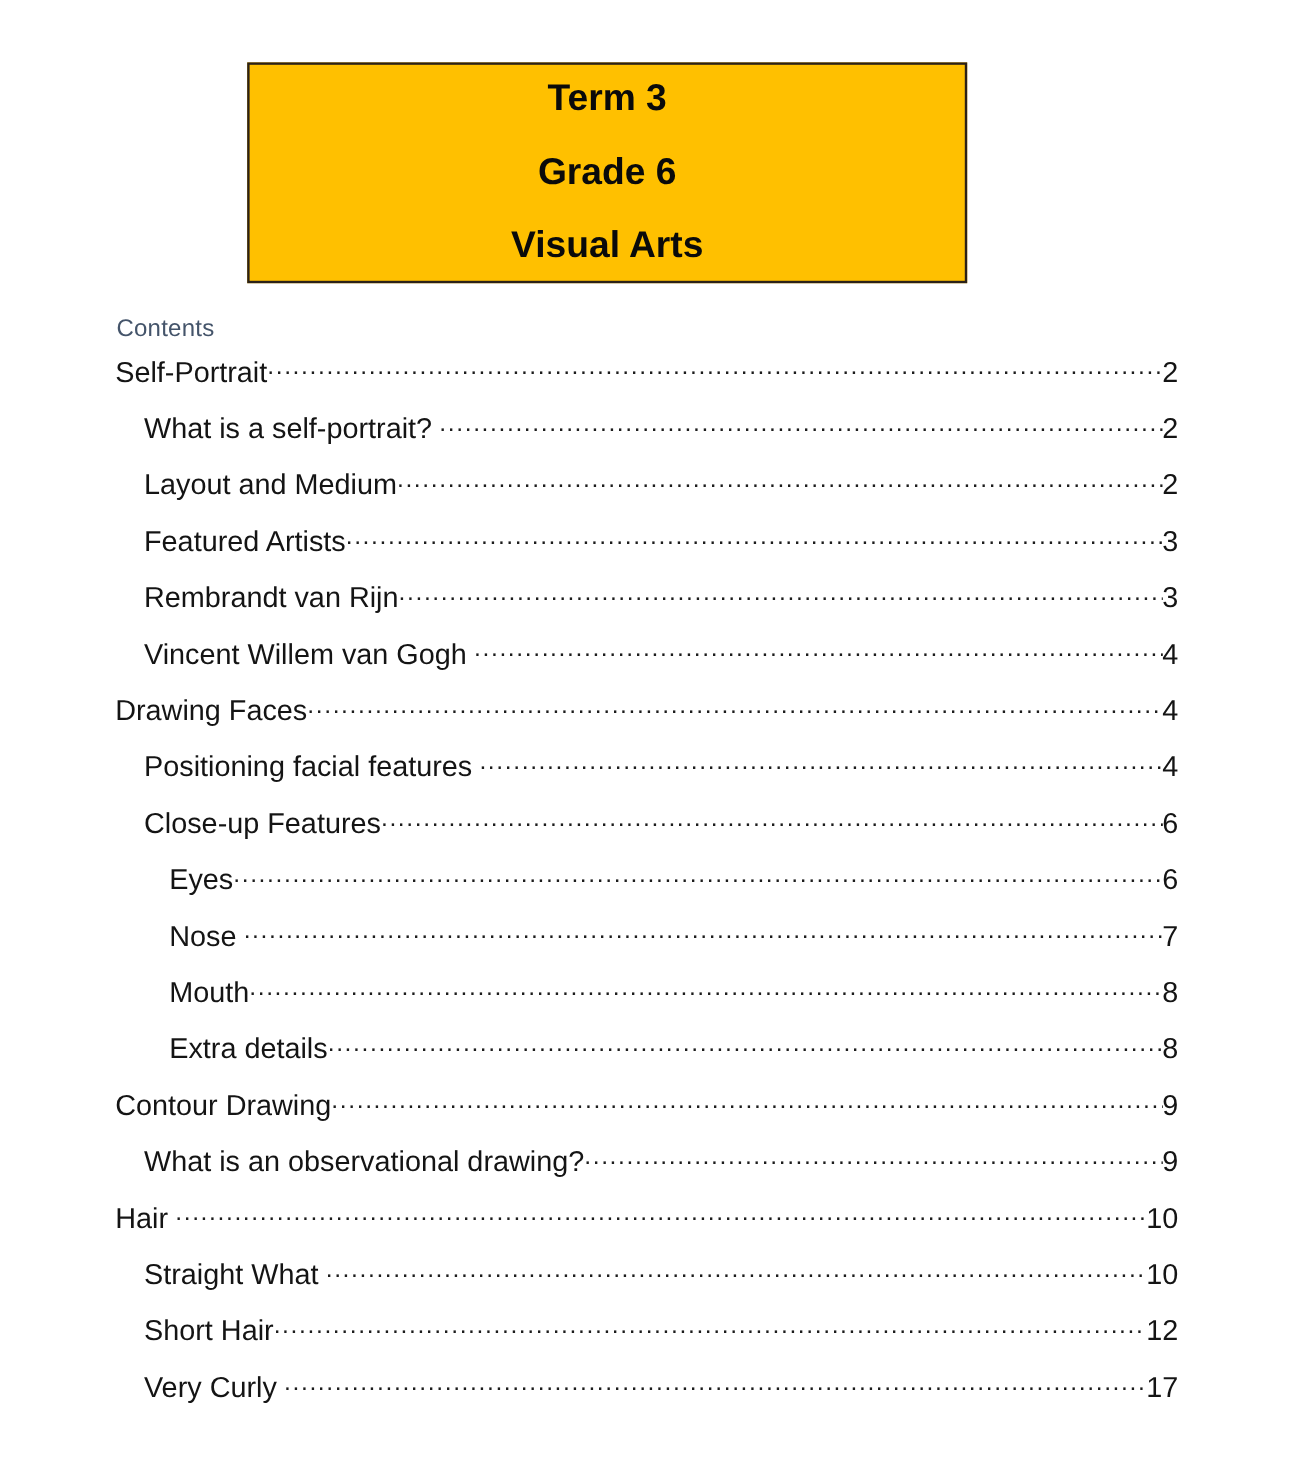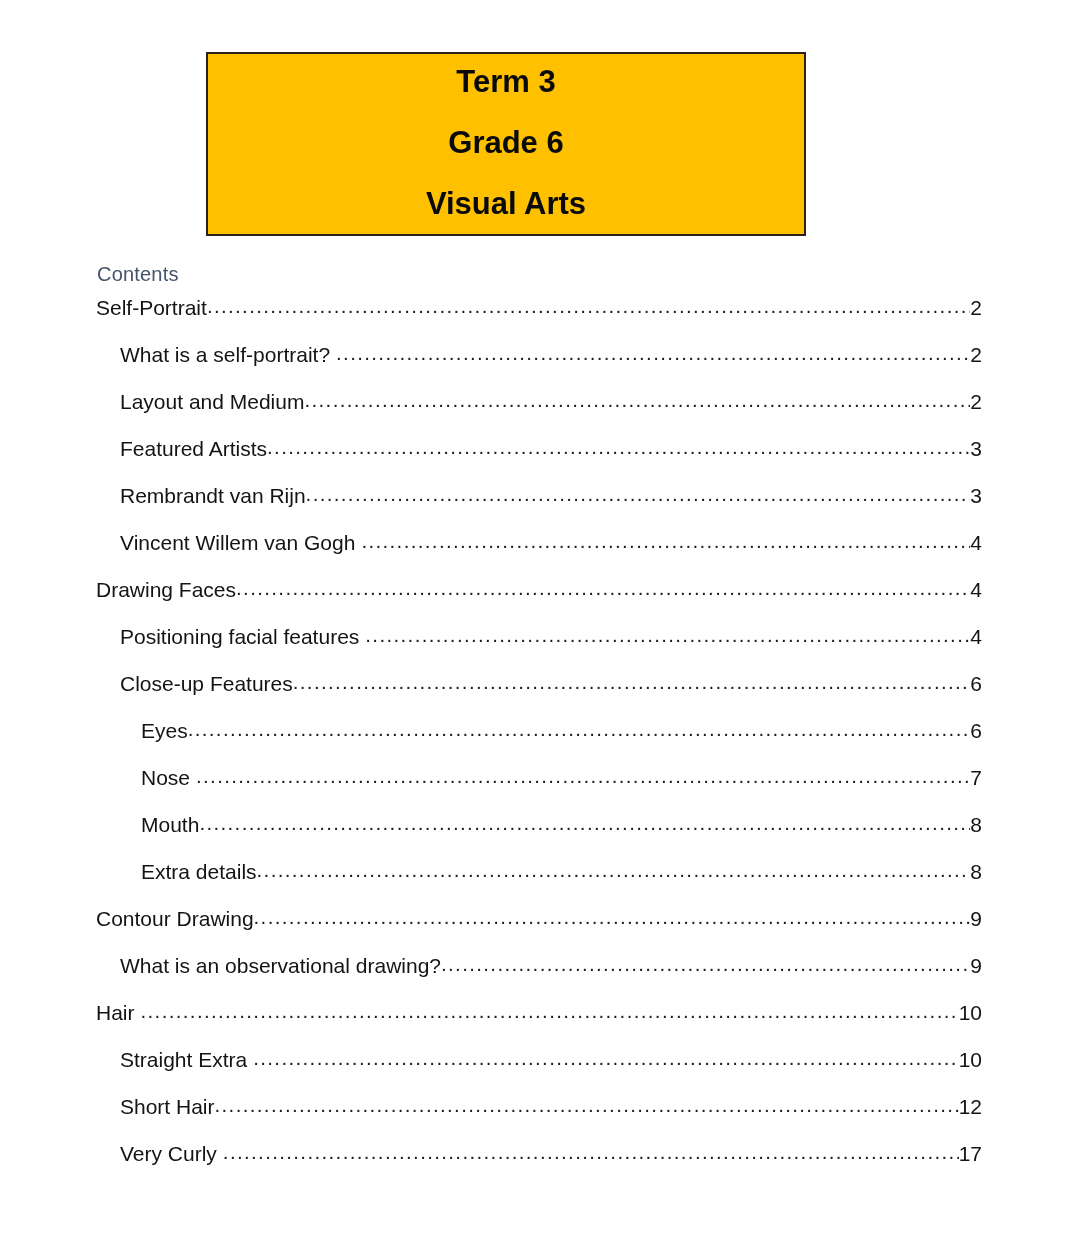--- a/index.html
+++ b/index.html
@@ -56,21 +56,21 @@
   #toc {
     position: absolute;
     left: 96px;
     top: 294px;
     width: 886px;
   }
   .toc-entry {
     display: flex;
     align-items: baseline;
     height: 47px;
-    font-size: 21px;
+    font-size: 24px;
     color: #141414;
     white-space: nowrap;
     cursor: pointer;
   }
   .toc-entry.lvl1 { padding-left: 0px; }
   .toc-entry.lvl2 { padding-left: 24px; justify-content: flex-end; }
   .toc-entry.lvl3 { padding-left: 45px; }
 
   .toc-label {
     flex: 0 0 auto;
@@ -184,21 +184,21 @@
       <span class="toc-label">What is an observational drawing?</span>
       <span class="toc-leader"></span>
       <span class="toc-page">9</span>
     </div>
     <div class="toc-entry lvl1 gap">
       <span class="toc-label">Hair</span>
       <span class="toc-leader"></span>
       <span class="toc-page">10</span>
     </div>
     <div class="toc-entry lvl2 gap">
-      <span class="toc-label">Straight Extra</span>
+      <span class="toc-label">Straight What</span>
       <span class="toc-leader"></span>
       <span class="toc-page">10</span>
     </div>
     <div class="toc-entry lvl2">
       <span class="toc-label">Short Hair</span>
       <span class="toc-leader"></span>
       <span class="toc-page">12</span>
     </div>
     <div class="toc-entry lvl2 gap">
       <span class="toc-label">Very Curly</span>

